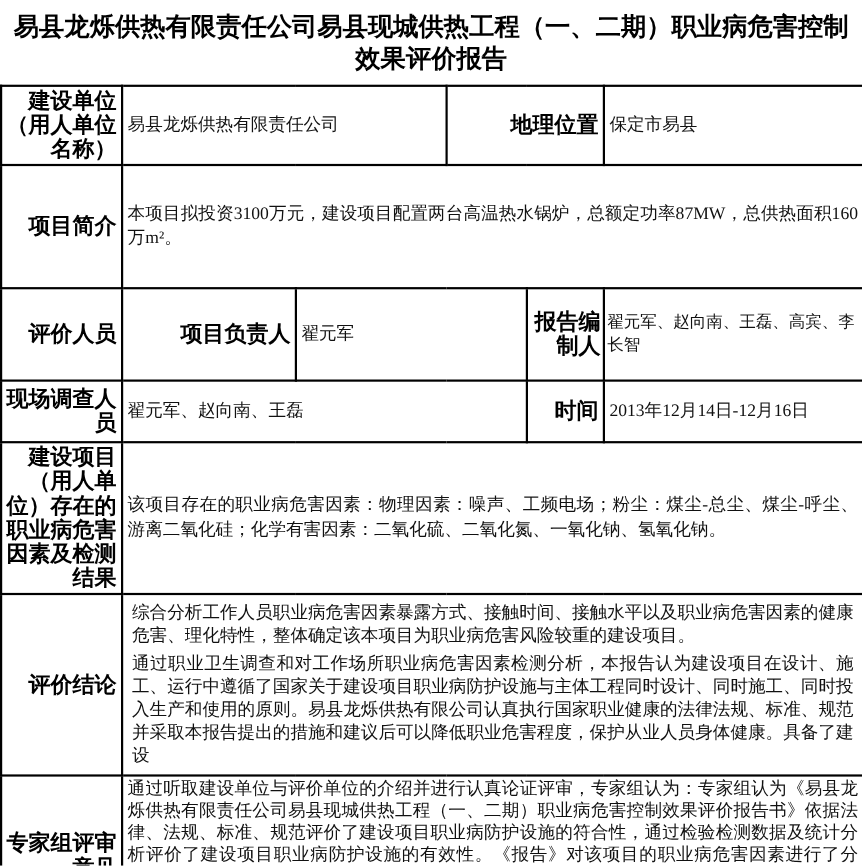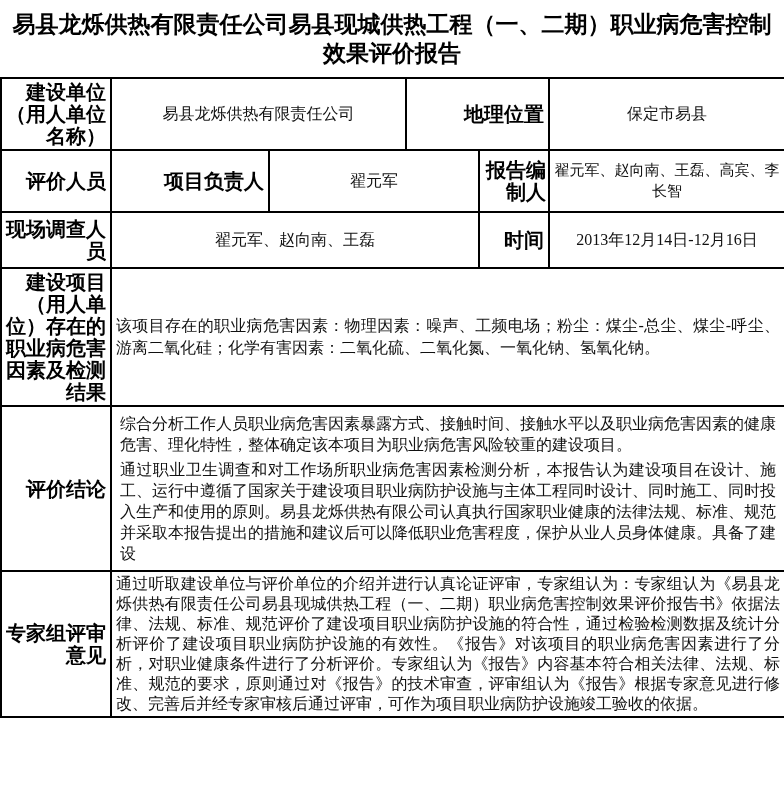--- a/index.html
+++ b/index.html
@@ -39,31 +39,31 @@
     word-break: break-all;
   }
   td.lbl {
     font-family: "Liberation Sans", "DejaVu Sans", sans-serif;
     font-weight: 700;
     font-size: 20px;
     line-height: 22px;
     text-align: right;
     color: #000000;
   }
-  td.center { text-align: center; margin-left: 26px; }
+  td.center { text-align: left; margin-left: 26px; }
   td.just   { text-align: justify; }
   tr.r1 { height: 55px; }
   tr.r2 { height: 48px; }
   tr.r3 { height: 112px; }
   tr.r4 { height: 51px; }
   tr.r5 { height: 56px; }
   tr.r6 { height: 128px; }
   tr.r7 { height: 130px; }
   tr.r8 { height: 142px; }
-  .tight { padding: 8px 2px; line-height: 21px; font-size: 15px; }
+  .tight { padding: 19px 2px; line-height: 21px; font-size: 15px; }
   .para { margin: 4px; text-align: justify; }
   tr.r7 td.body { line-height: 21px; }
   tr.r8 td.body { line-height: 20px; }
 </style>
 </head>
 <body>
 
 <div class="page">
 
   <h1 class="title">易县龙烁供热有限责任公司易县现城供热工程（一、二期）职业病危害控制效果评价报告</h1>
@@ -80,20 +80,24 @@
 
     <tbody>
         <tr class="r1">
       <td class="lbl">建设单位（用人单位名称）</td>
       <td class="center" colspan="2">易县龙烁供热有限责任公司</td>
       <td class="lbl" colspan="2">地理位置</td>
       <td class="center">保定市易县</td>
     </tr>
 
 
+    <tr class="r3">
+      <td class="lbl">项目简介</td>
+      <td class="just" colspan="5">本项目拟投资3100万元，建设项目配置两台高温热水锅炉，总额定功率87MW，总供热面积160万m²。</td>
+    </tr>
 
     <tr class="r4">
       <td class="lbl">评价人员</td>
       <td class="lbl">项目负责人</td>
       <td class="center" colspan="2">翟元军</td>
       <td class="lbl tight">报告编制人</td>
       <td class="center tight">翟元军、赵向南、王磊、高宾、李长智</td>
     </tr>
 
     <tr class="r5">

